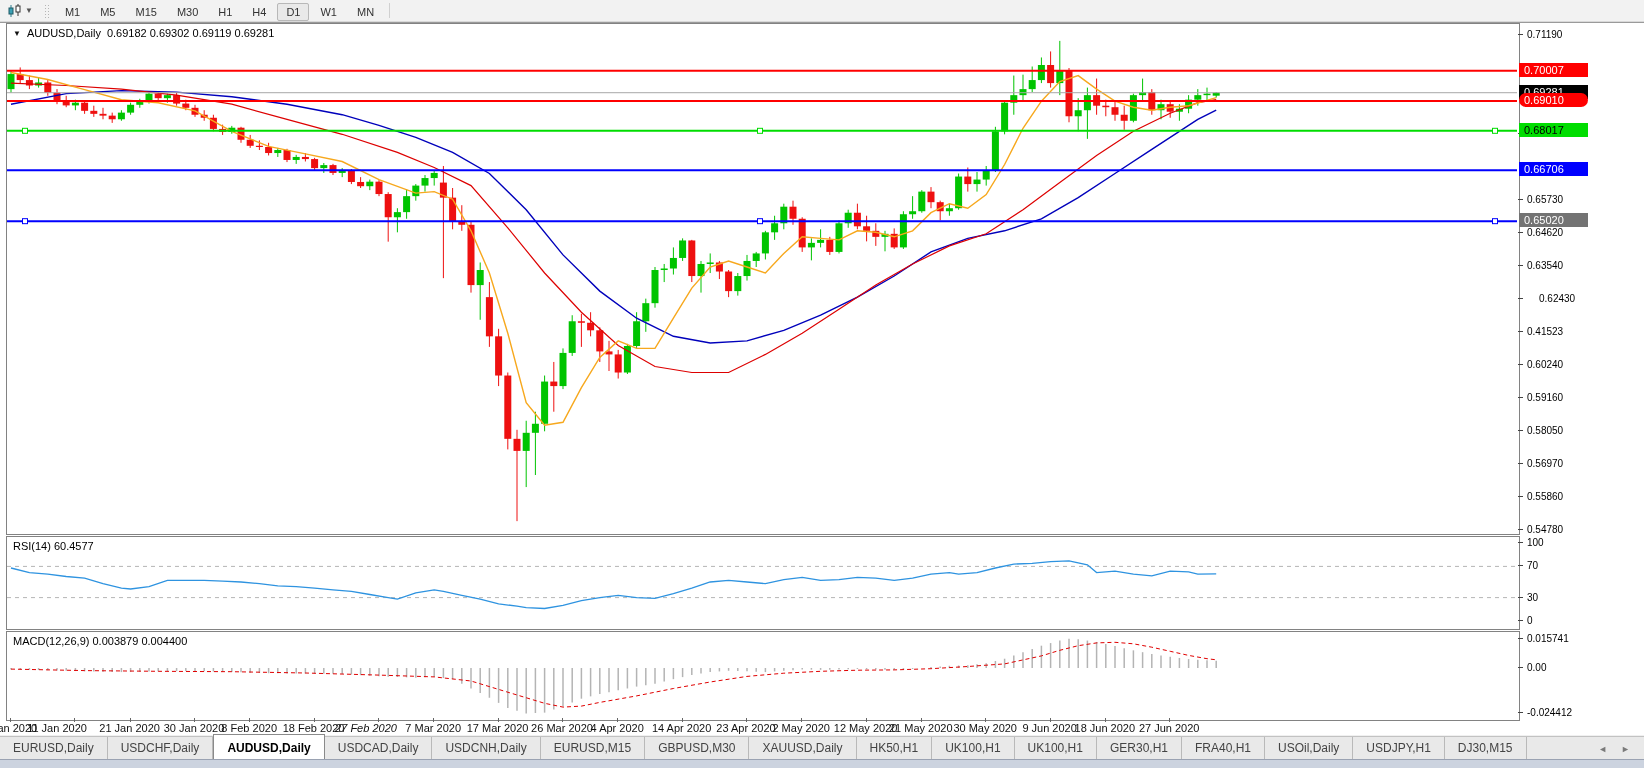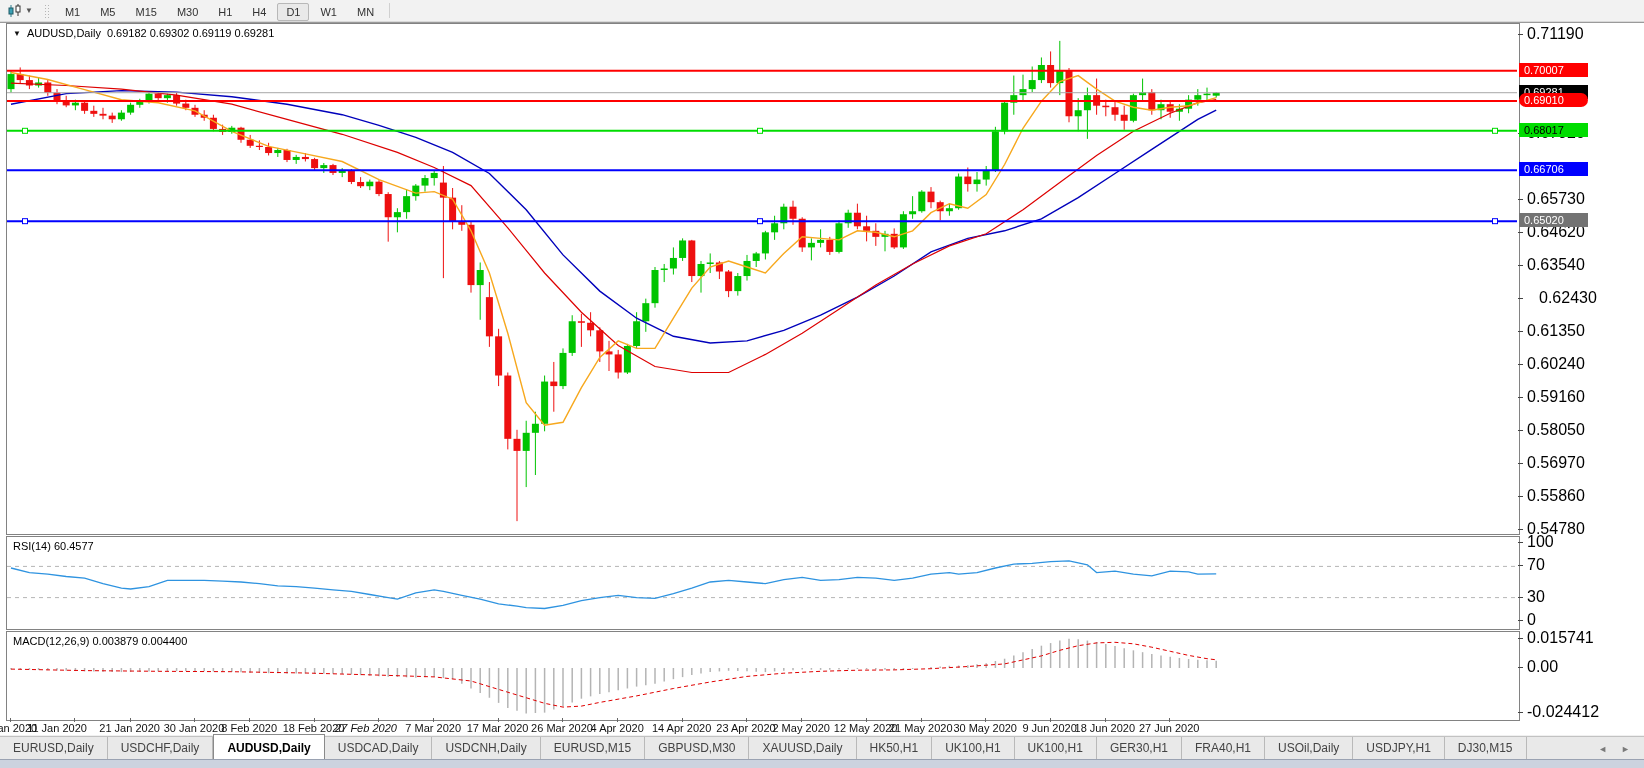--- a/index.html
+++ b/index.html
@@ -21,21 +21,21 @@
   .panel{position:absolute;left:6px;width:1512px;background:#fff;border:1px solid #828282;}
   #price-panel{top:23px;height:510px;}
   #rsi-panel{top:536px;height:92px;}
   #macd-panel{top:631px;height:88px;}
   .panel svg{position:absolute;left:0;top:0;}
   .panel-label{position:absolute;left:6px;top:3px;font-size:11px;color:#000;z-index:5;white-space:pre;}
   #chart-title{display:flex;gap:6px;align-items:center;}
   #collapse-tri{font-size:8px;color:#111;}
   .sym{font-weight:normal;}
   
-  .y-label{position:absolute;left:1527px;font-size:16px;color:#000;transform:translateY(-50%);
+  .y-label{position:absolute;left:1527px;font-size:10px;color:#000;transform:translateY(-50%);
     white-space:nowrap;z-index:4;}
   .y-tick{position:absolute;left:1518px;width:5px;height:1px;background:#444;z-index:4;}
   .badge{position:absolute;left:1519px;width:64px;height:14px;font-size:11px;line-height:14px;
     padding-left:5px;transform:translateY(-50%);z-index:6;}
   
   #date-axis{position:absolute;left:6px;top:719px;width:1512px;height:16px;}
   .d-label{position:absolute;top:3px;font-size:11px;color:#111;transform:translateX(-50%);white-space:nowrap;}
   .d-tick{position:absolute;top:-1px;width:1px;height:4px;background:#666;}
   
   #tabbar{position:absolute;left:0;top:736px;width:1644px;height:23px;background:#e9e9e9;
@@ -521,21 +521,21 @@
     <div class="y-label" style="top: 132.74px;">0.67920</div>
     <div class="y-tick" style="top: 198.765px;"></div>
     <div class="y-label" style="top: 198.765px;">0.65730</div>
     <div class="y-tick" style="top: 232.23px;"></div>
     <div class="y-label" style="top: 232.23px;">0.64620</div>
     <div class="y-tick" style="top: 264.79px;"></div>
     <div class="y-label" style="top: 264.79px;">0.63540</div>
     <div class="y-tick" style="top: 298.255px;"></div>
     <div class="y-label" style="top: 298.255px; margin-left: 12px;">0.62430</div>
     <div class="y-tick" style="top: 330.815px;"></div>
-    <div class="y-label" style="top: 330.815px;">0.61350</div>
+    <div class="y-label" style="top: 330.815px;">0.41523</div>
     <div class="y-tick" style="top: 364.28px;"></div>
     <div class="y-label" style="top: 364.28px;">0.60240</div>
     <div class="y-tick" style="top: 396.84px;"></div>
     <div class="y-label" style="top: 396.84px;">0.59160</div>
     <div class="y-tick" style="top: 430.304px;"></div>
     <div class="y-label" style="top: 430.304px;">0.58050</div>
     <div class="y-tick" style="top: 462.865px;"></div>
     <div class="y-label" style="top: 462.865px;">0.56970</div>
     <div class="y-tick" style="top: 496.329px;"></div>
     <div class="y-label" style="top: 496.329px;">0.55860</div>

